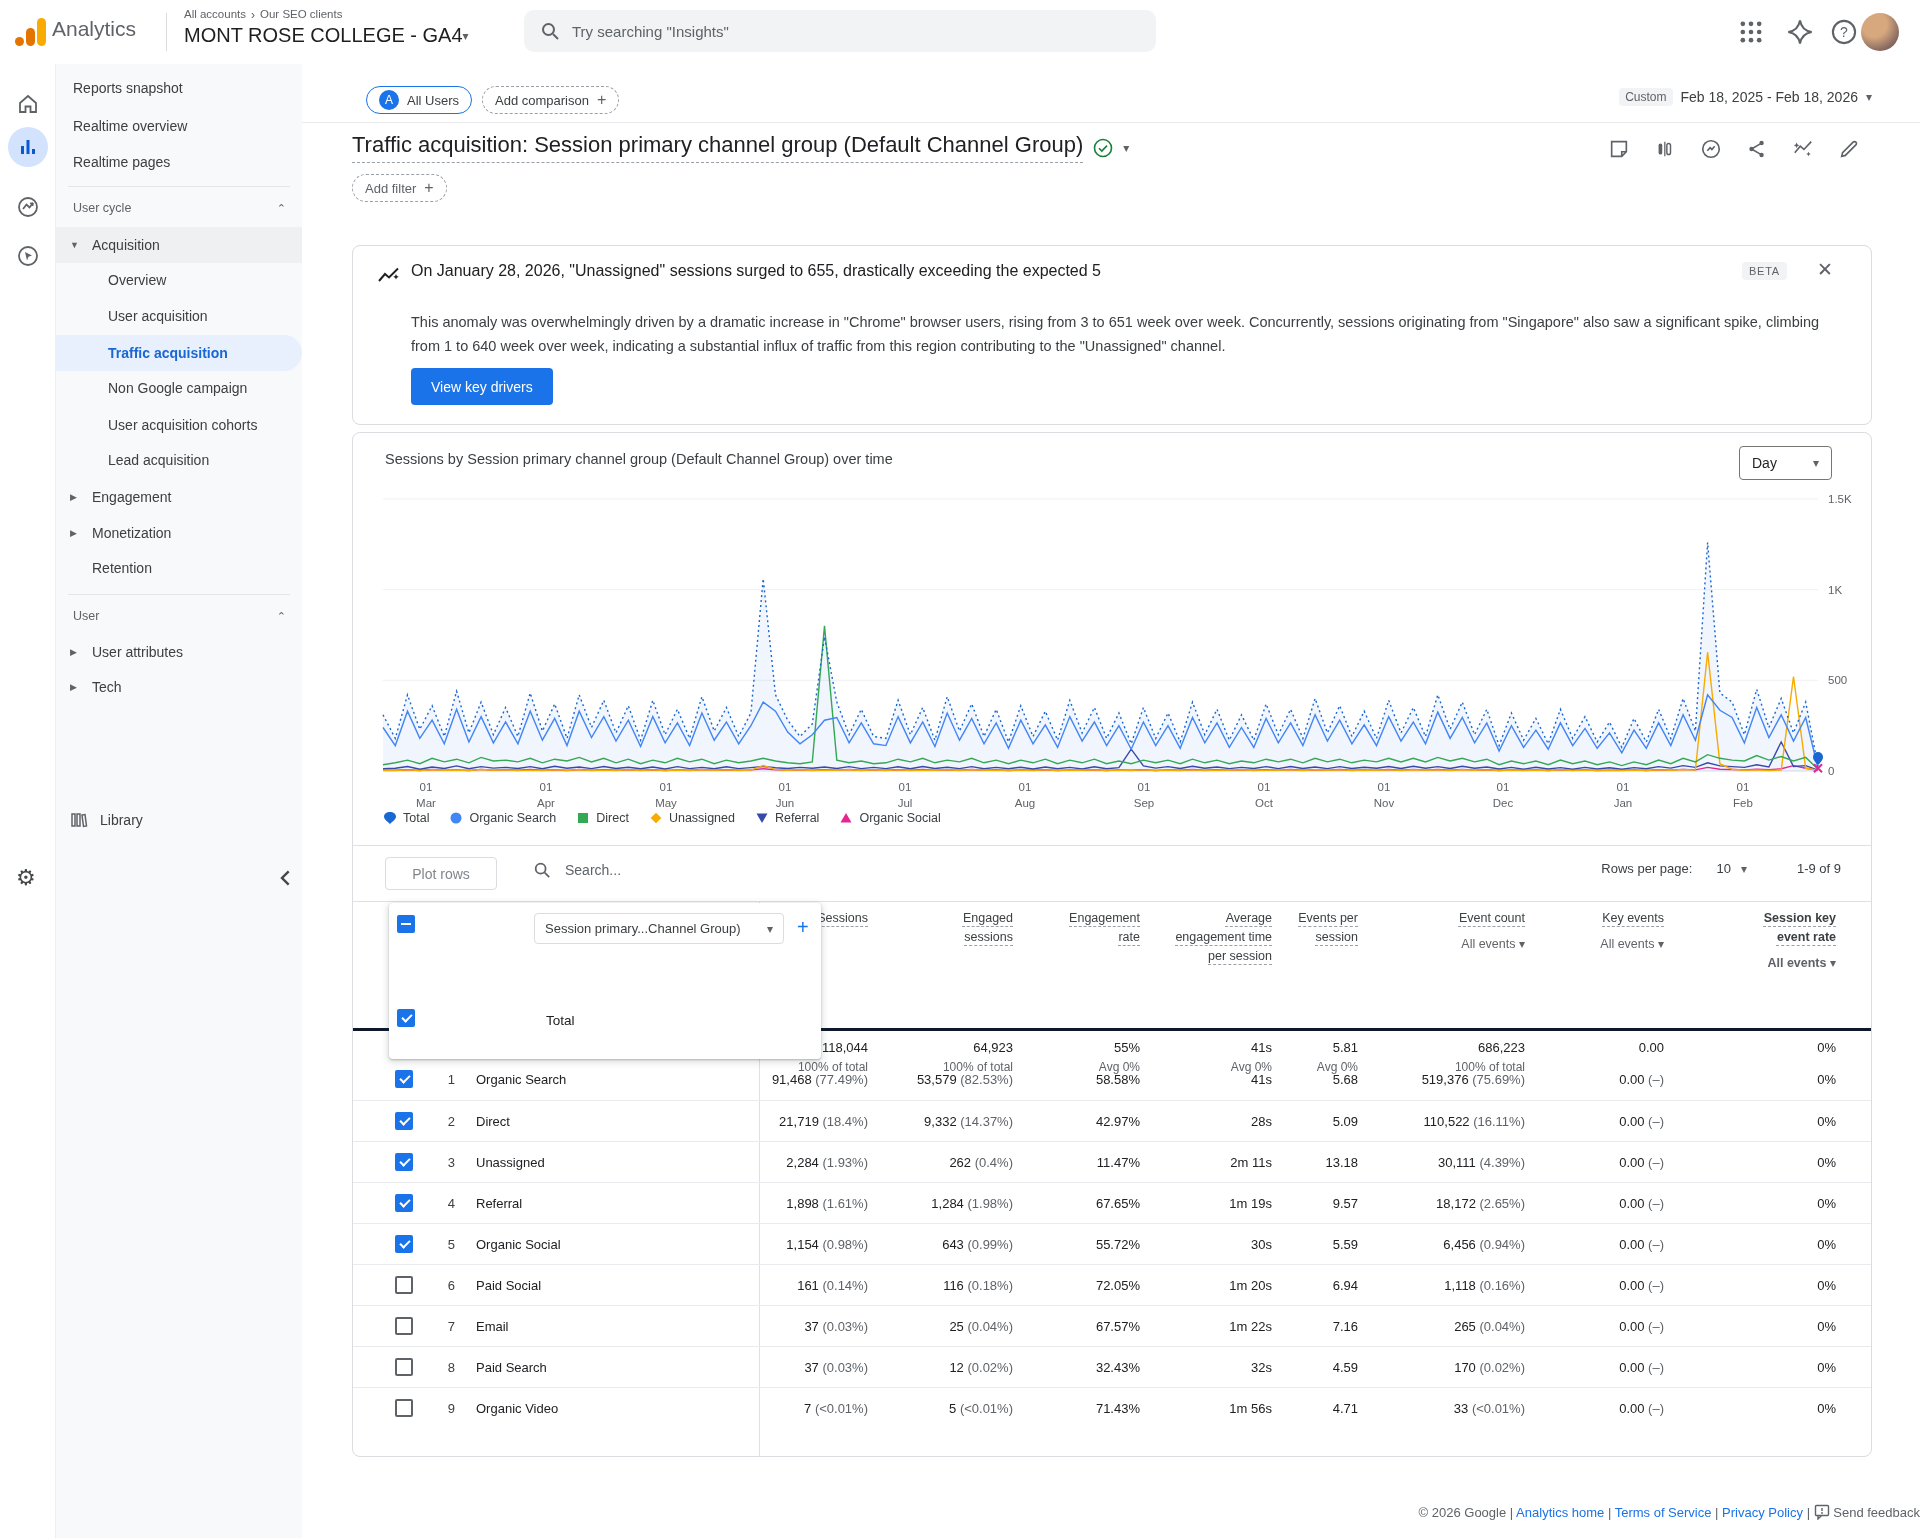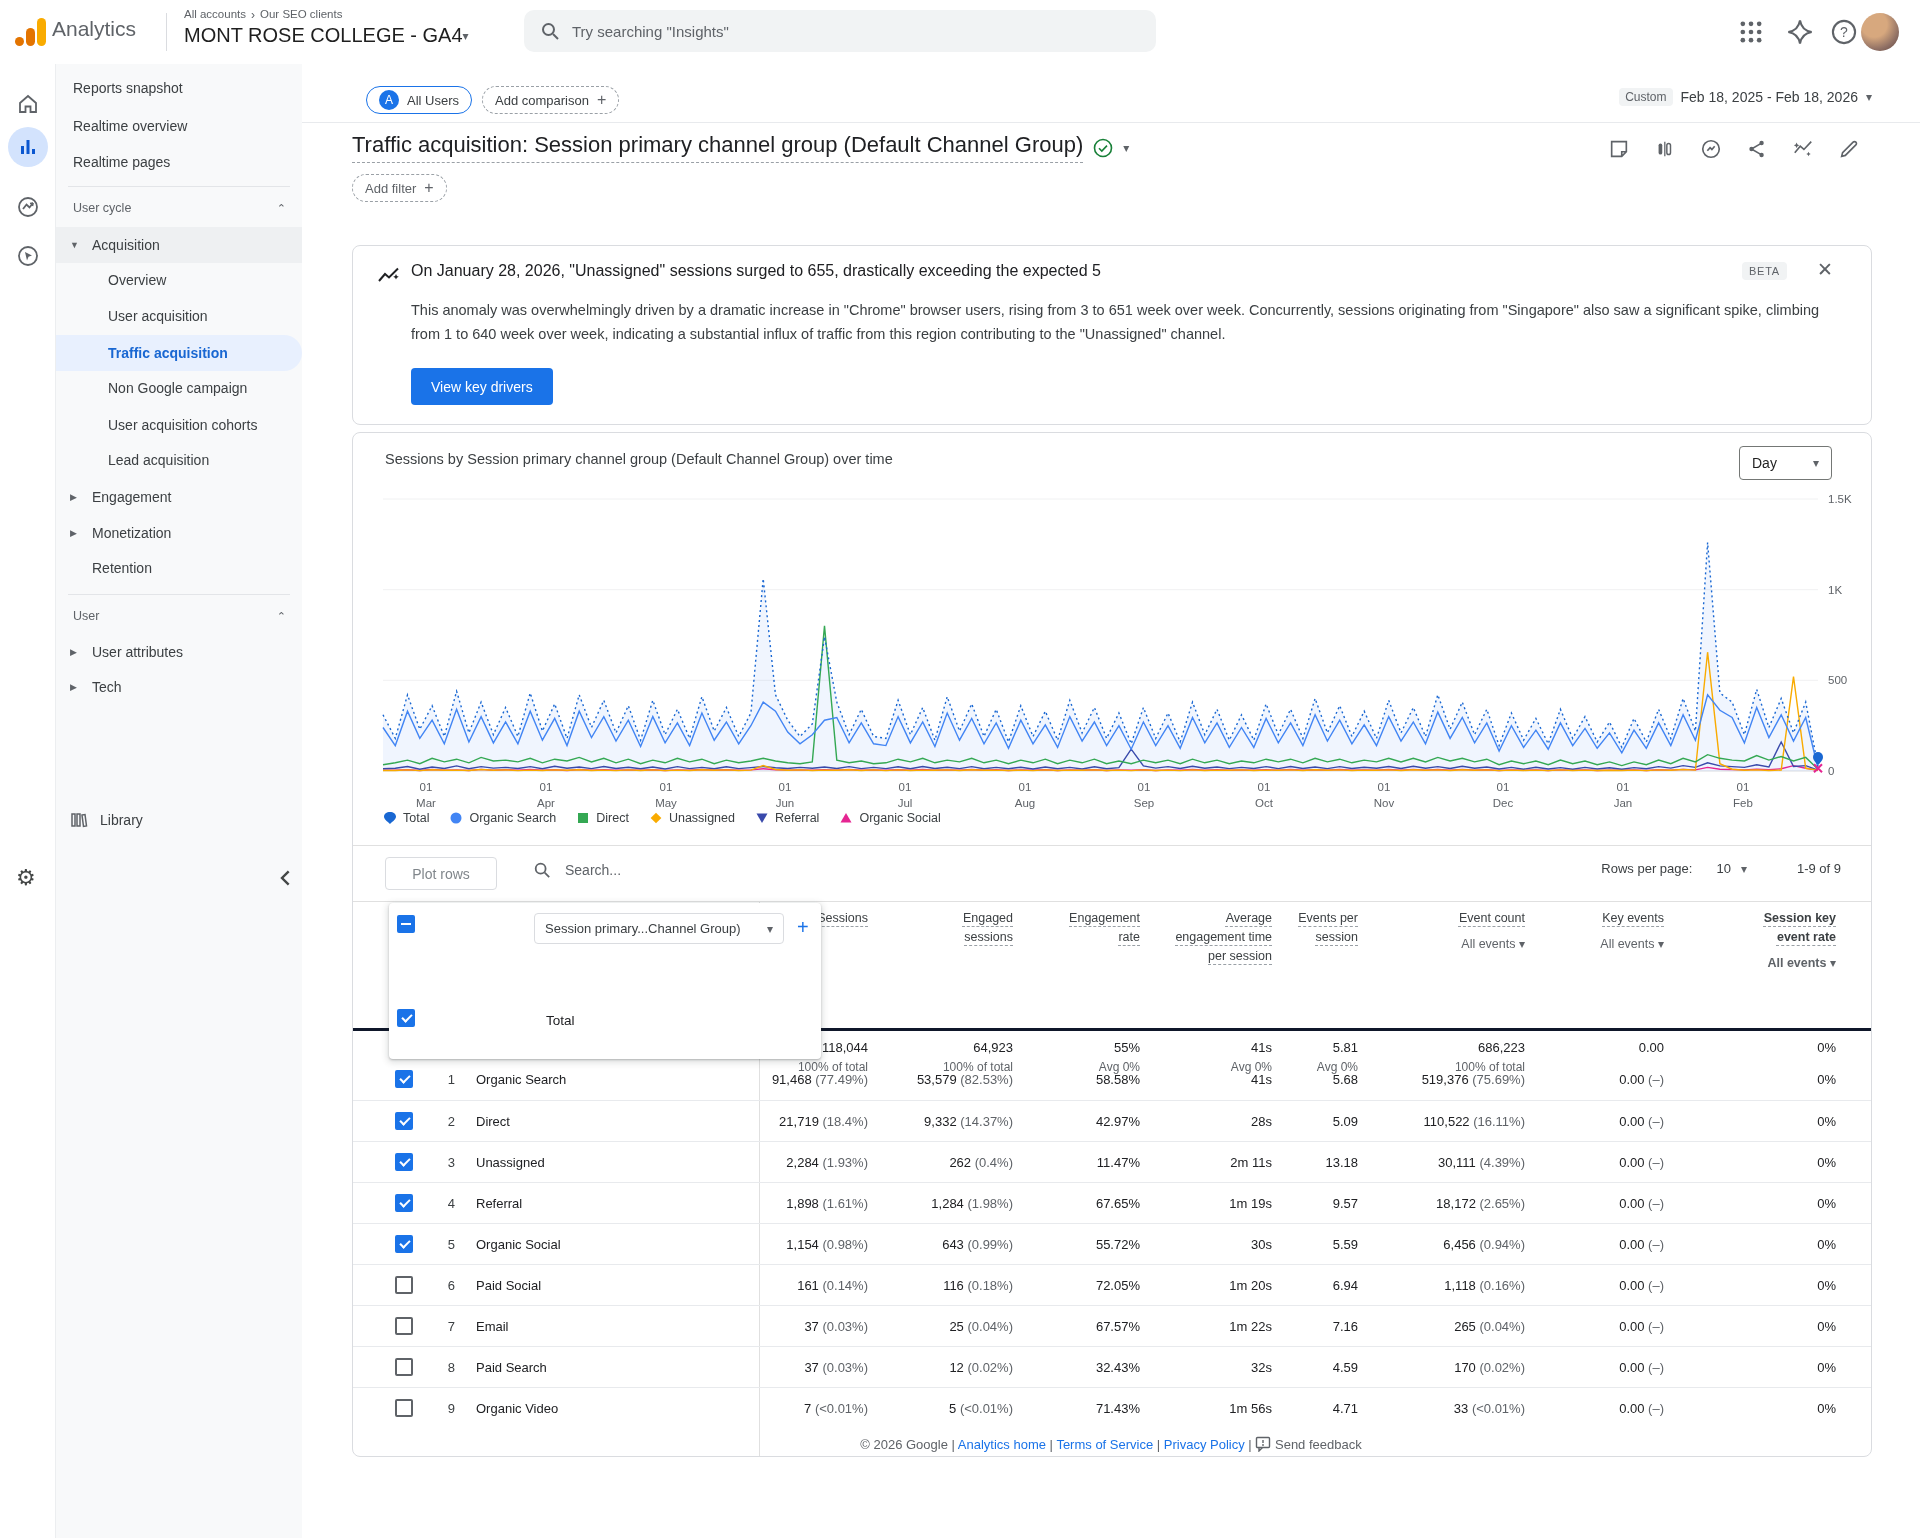--- a/index.html
+++ b/index.html
@@ -55,21 +55,21 @@
   #title-icons{position:absolute;right:60px;top:74px;display:flex;gap:24px;color:#5f6368}
   #title-icons svg{width:22px;height:22px}
   #chip-addfilter{position:absolute;left:50px;top:110px;border:1px dashed #9aa0a6;color:#5f6368}
   
   #insight{position:absolute;left:50px;top:181px;width:1520px;height:180px;border:1px solid #dadce0;border-radius:8px}
   #insight-ic{position:absolute;left:24px;top:18px;width:24px;height:24px}
   #insight-title{position:absolute;left:58px;top:16px;width:1340px;font-size:16px;color:#202124}
   #beta-badge{position:absolute;right:84px;top:16px;background:#f1f3f4;color:#5f6368;font-size:11px;
     letter-spacing:.8px;border-radius:4px;padding:3px 7px}
   #insight-close{position:absolute;right:38px;top:12px;font-size:19px;color:#5f6368;cursor:pointer}
-  #insight-body{position:absolute;left:58px;top:52px;width:1410px;font-size:14.5px;line-height:24px;color:#3c4043}
+  #insight-body{position:absolute;left:58px;top:64px;width:1410px;font-size:14.5px;line-height:24px;color:#3c4043}
   #insight-cta{position:absolute;left:58px;top:122px;height:37px;background:#1a73e8;color:#fff;border:none;
     border-radius:4px;font-size:14px;padding:0 20px;cursor:pointer;font-family:inherit}
   
   #card{position:absolute;left:50px;top:368px;width:1520px;height:1025px;border:1px solid #dadce0;border-radius:8px}
   #chart-title{position:absolute;left:32px;top:18px;font-size:14.5px;color:#3c4043}
   #day-select{position:absolute;right:39px;top:13px;width:93px;height:34px;border:1px solid #747775;border-radius:4px;
     display:flex;align-items:center;justify-content:space-between;padding:0 12px;font-size:14px;color:#1f1f1f;cursor:pointer}
   #chart-svg{position:absolute;left:25px;top:56px}
   #legend{position:absolute;left:30px;top:378px;display:flex;gap:20px;align-items:center;font-size:12.5px;color:#3c4043}
   .lg-item{display:flex;align-items:center;gap:6px}
@@ -109,21 +109,21 @@
   #total-label{position:absolute;left:157px;top:110px;font-size:13.5px;color:#202124}
   
   #rows{position:absolute;left:0;top:626px;width:1518px;z-index:2}
   .trow{position:relative;width:1518px;height:41px;border-top:1px solid #e8eaed}
   .trow:first-child{border-top:none}
   .trow .cb{left:42px;top:11px}
   .rnum{position:absolute;left:82px;top:13px;width:20px;font-size:13px;color:#3c4043;text-align:right}
   .rname{position:absolute;left:123px;top:13px;font-size:13px;color:#202124}
   .trow .cell{top:13px}
   
-  #footer{position:absolute;left:0;top:1372px;width:1618px;text-align:center;font-size:13px;color:#5f6368}
+  #footer{position:absolute;left:0;top:1440px;width:1618px;text-align:right;font-size:13px;color:#5f6368}
   #footer a{color:#1a73e8;text-decoration:none}
   svg{display:block}
 </style>
 </head>
 <body>
 
 <div id="topbar">
   <svg id="logo" viewBox="0 0 34 32">
     <rect x="23" y="2" width="9" height="28" rx="4.5" fill="#f9ab00"></rect>
     <rect x="12" y="12" width="9" height="18" rx="4.5" fill="#e37400"></rect>

